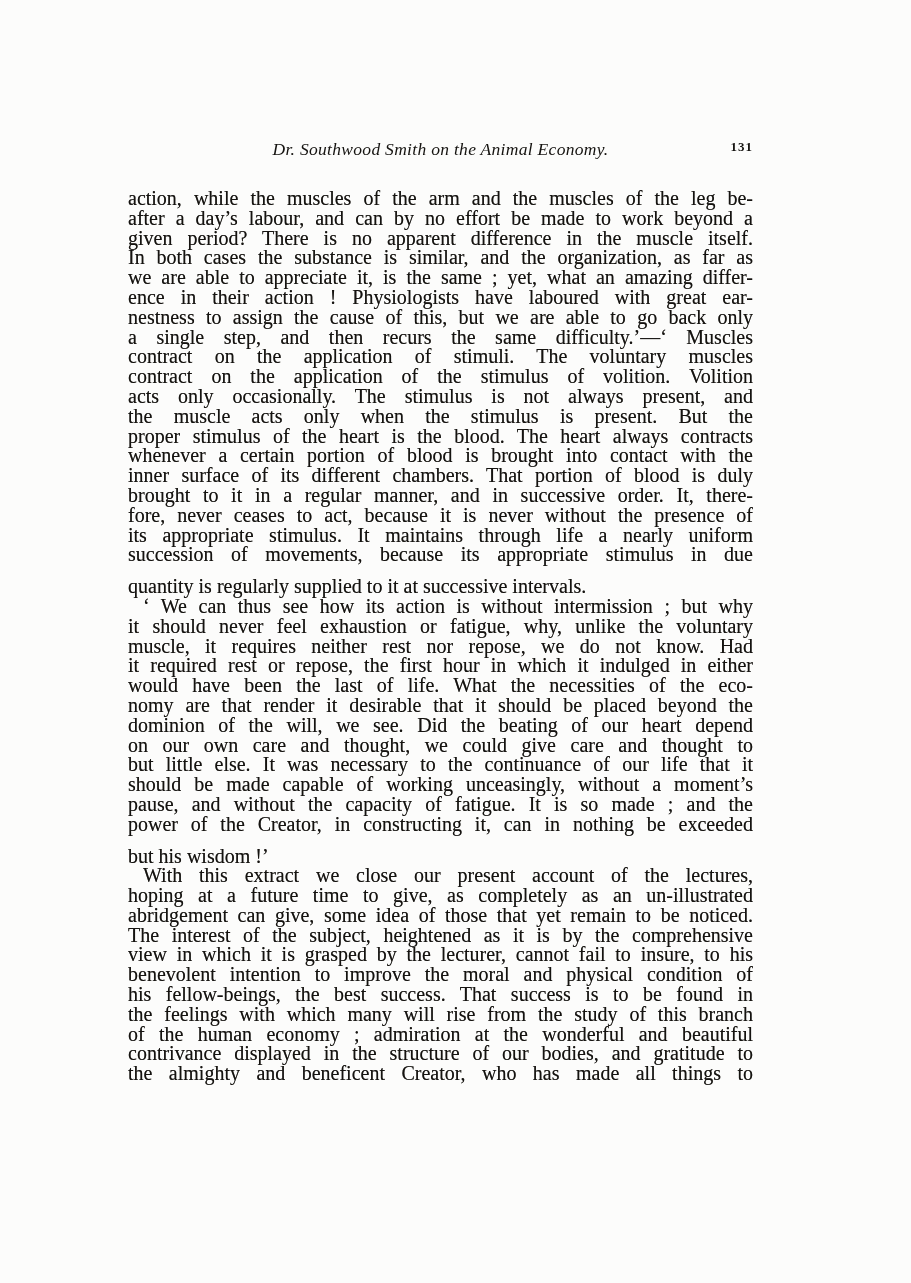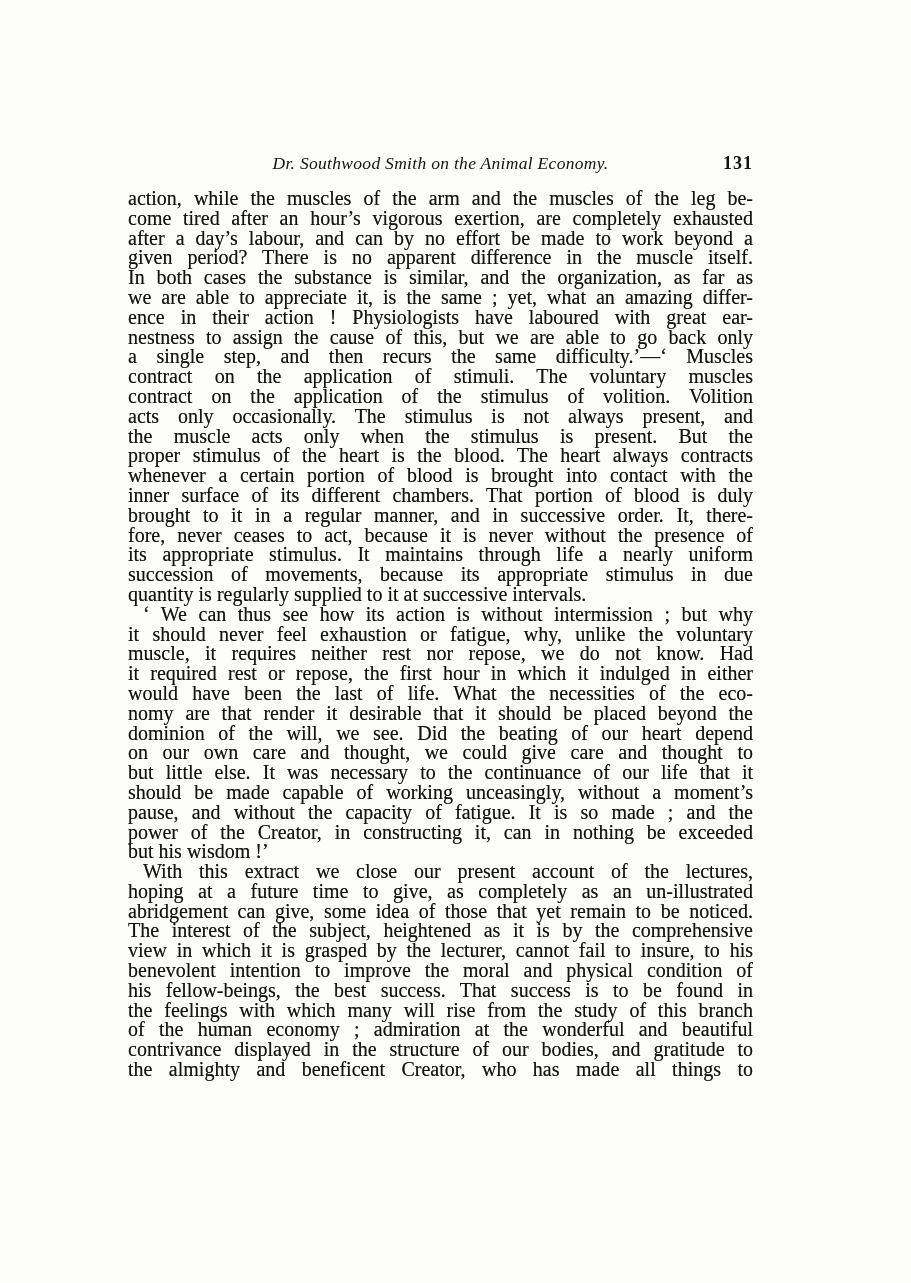--- a/index.html
+++ b/index.html
@@ -14,40 +14,40 @@
     color: #151310;
     overflow: hidden;
   }
   .page {
     position: relative;
     width: 911px;
     height: 1283px;
   }
   .header {
     position: absolute;
-    top: 153px;
+    top: 139px;
     left: 128px;
     width: 625px;
     height: 24px;
   }
   .running-title {
     display: block;
     text-align: center;
     font-style: italic;
     font-size: 17.5px;
     letter-spacing: 0.3px;
     white-space: nowrap;
   }
   .page-number {
     position: absolute;
     right: 0;
     top: 0;
     font-weight: bold;
     font-style: normal;
-    font-size: 18px;
+    font-size: 13px;
     letter-spacing: 1px;
   }
   .body-text {
     position: absolute;
     top: 189px;
     left: 128px;
     width: 625px;
   }
   .paragraph {
     margin: 0;
@@ -57,37 +57,37 @@
     font-size: 20px;
     line-height: 19.8px;
     height: 19.8px;
     text-align: justify;
     text-align-last: justify;
     white-space: normal;
     text-shadow: 0 0 0.5px rgba(20, 18, 15, 0.55);
   }
   .line.last {
     text-align-last: left;
+    margin-top: 12px;
   }
   .line.first.indent {
     padding-left: 15px;
   }
 </style>
 </head>
 <body style="background: rgb(252, 252, 251); color: rgb(21, 19, 16);">
 
 <div class="page">
   <div class="header">
     <span class="running-title">Dr. Southwood Smith on the Animal Economy.</span>
     <span class="page-number">131</span>
   </div>
   <div class="body-text" id="body-text">
       <div class="paragraph">
         <div class="line first">action, while the muscles of the arm and the muscles of the leg be-</div>
-        <div class="line">come tired after an hour’s vigorous exertion, are completely exhausted</div>
         <div class="line">after a day’s labour, and can by no effort be made to work beyond a</div>
         <div class="line">given period?  There is no apparent difference in the muscle itself.</div>
         <div class="line">In both cases the substance is similar, and the organization, as far as</div>
         <div class="line">we are able to appreciate it, is the same ; yet, what an amazing differ-</div>
         <div class="line">ence in their action !  Physiologists have laboured with great ear-</div>
         <div class="line">nestness to assign the cause of this, but we are able to go back only</div>
         <div class="line">a single step, and then recurs the same difficulty.’—‘ Muscles</div>
         <div class="line">contract on the application of stimuli.  The voluntary muscles</div>
         <div class="line">contract on the application of the stimulus of volition.  Volition</div>
         <div class="line">acts only occasionally.  The stimulus is not always present, and</div>

